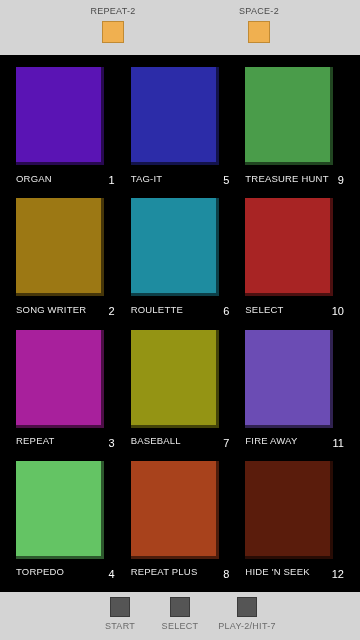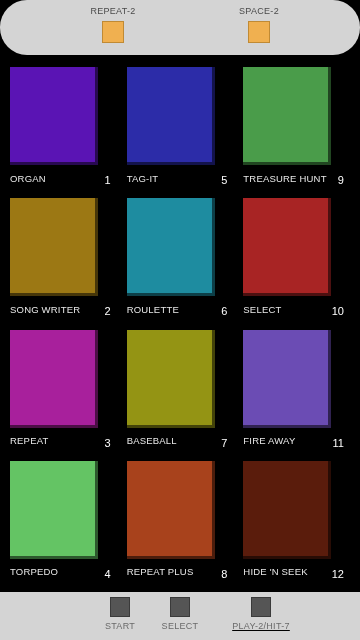--- a/index.html
+++ b/index.html
@@ -22,21 +22,20 @@
     flex-direction: column;
     position: relative;
   }
 
   
   .topbar {
     height: 55px;
     background: #d4d4d4;
     flex: 0 0 auto;
     position: relative;
-    border-radius: 27px;
   }
   .top-ctrl {
     position: absolute;
     top: 6px;
     display: flex;
     flex-direction: column;
     align-items: center;
     width: 90px;
   }
   .top-ctrl.left  { left: 68px; }
@@ -52,21 +51,21 @@
     margin-top: 4px;
     width: 20px;
     height: 20px;
     background: #f0b050;
     border: 1px solid #c08a34;
   }
 
   
   .grid {
     flex: 1 1 auto;
-    padding: 12px 14px 0 6px;
+    padding: 12px 14px 0 12px;
     display: grid;
     grid-template-columns: repeat(3, 1fr);
     grid-template-rows: repeat(4, 1fr);
     column-gap: 10px;
     row-gap: 0px;
     box-sizing: border-box;
   }
   .cell {
     position: relative;
     display: flex;
@@ -111,21 +110,21 @@
   .bot-ctrl {
     position: absolute;
     top: 5px;
     display: flex;
     flex-direction: column;
     align-items: center;
     width: 80px;
   }
   .bot-ctrl.c1 { left: 80px; }
   .bot-ctrl.c2 { left: 140px; }
-  .bot-ctrl.c3 { left: 221px; text-decoration: underline; }
+  .bot-ctrl.c3 { left: 207px; }
   .bot-btn {
     width: 18px;
     height: 18px;
     background: #555555;
     border: 1px solid #3a3a3a;
   }
   .bot-label {
     margin-top: 4px;
     font-size: 9px;
     color: #6a6a6a;

